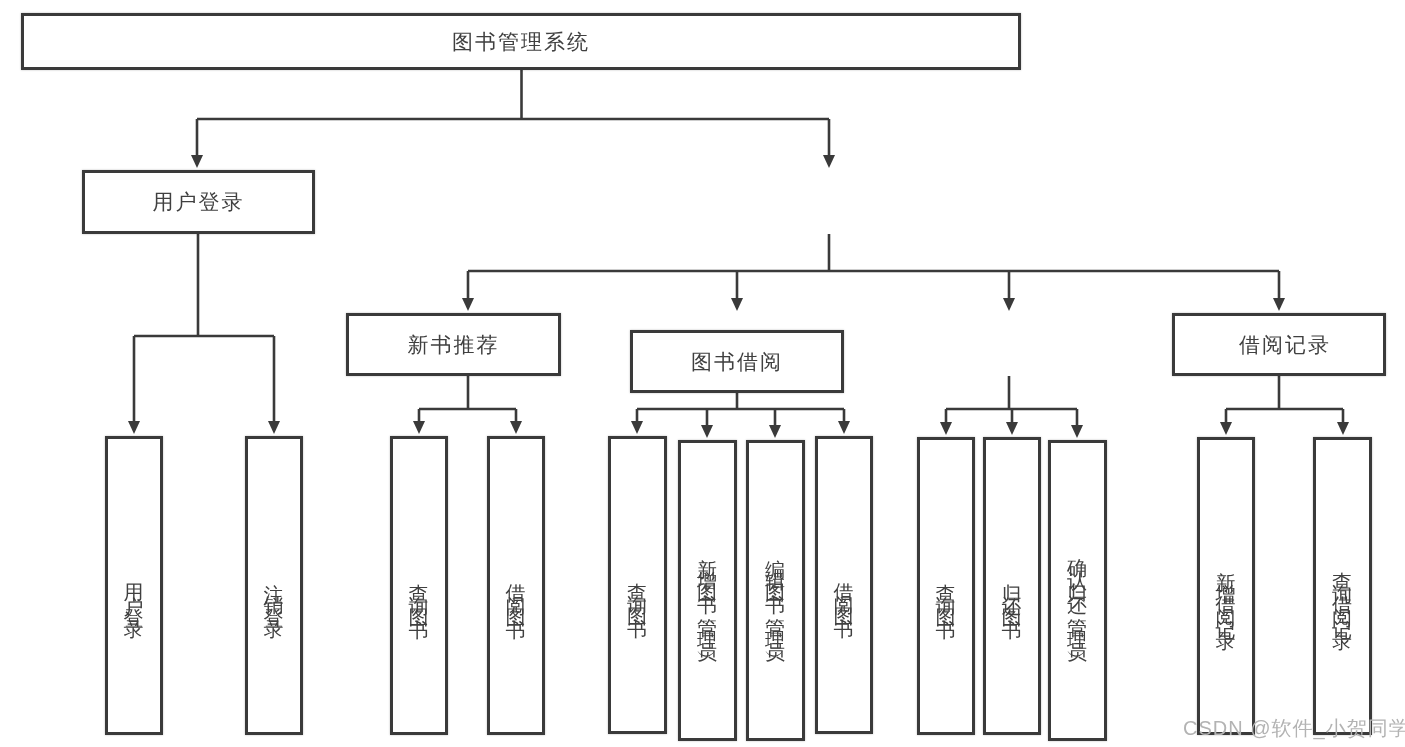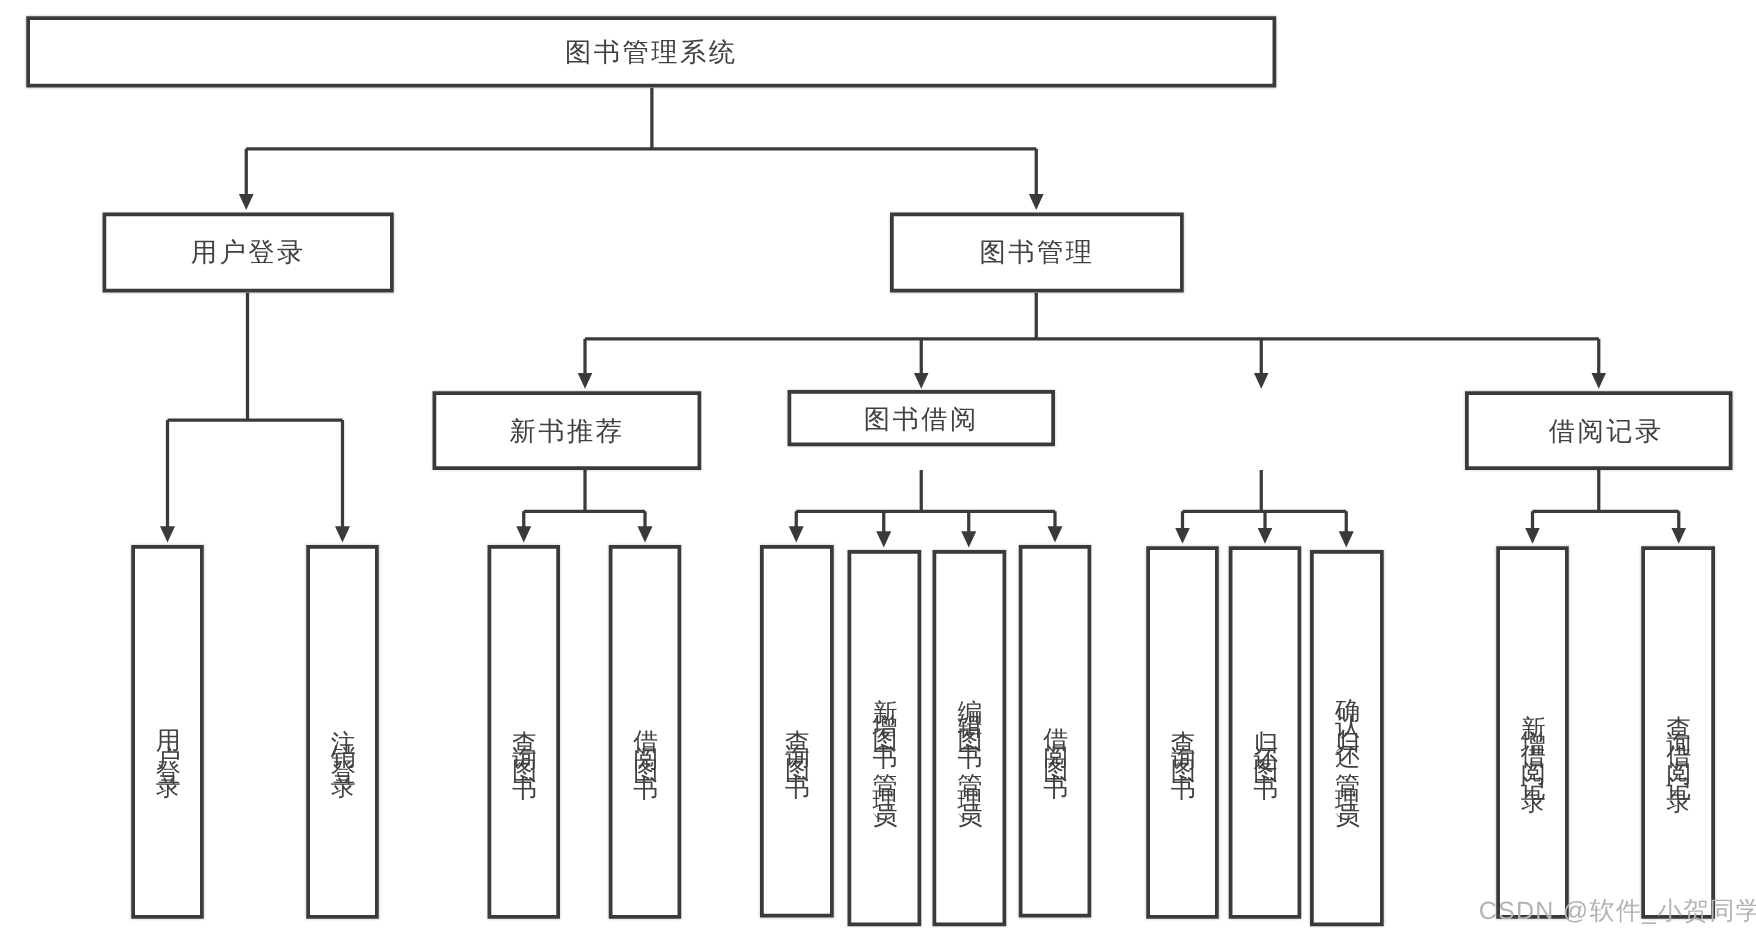--- a/index.html
+++ b/index.html
@@ -62,21 +62,21 @@
     color: #b3b3b3;
     letter-spacing: 1px;
     white-space: nowrap;
   }
 
   
   .n-root            { left: 21px;   top: 13px;  width: 1000px; height: 57px; }
   .n-user-login      { left: 82px;   top: 170px; width: 233px;  height: 64px; }
   .n-book-mgmt       { left: 712px;  top: 170px; width: 235px;  height: 64px; }
   .n-new-book        { left: 346px;  top: 313px; width: 215px;  height: 63px; }
-  .n-book-borrow     { left: 630px;  top: 312px; width: 214px;  height: 45px; }
+  .n-book-borrow     { left: 630px;  top: 330px; width: 214px;  height: 63px; }
   .n-current-borrow  { left: 902px;  top: 313px; width: 215px;  height: 63px; }
   .n-borrow-records  { left: 1172px; top: 313px; width: 214px;  height: 63px; padding-left: 12px; }
 
   .l-user-login      { left: 105px;  top: 436px; width: 58px; height: 299px; }
   .l-logout          { left: 245px;  top: 436px; width: 58px; height: 299px; }
   .l-nb-query        { left: 390px;  top: 436px; width: 58px; height: 299px; }
   .l-nb-borrow       { left: 487px;  top: 436px; width: 58px; height: 299px; }
   .l-bb-query        { left: 608px;  top: 436px; width: 59px; height: 298px; }
   .l-bb-add          { left: 678px;  top: 440px; width: 59px; height: 301px; }
   .l-bb-edit         { left: 746px;  top: 440px; width: 59px; height: 301px; }
@@ -138,21 +138,20 @@
       <path d="M1279,376 V409"></path>
       <path d="M1226,409 H1343"></path>
       <path d="M1226,409 V423" marker-end="url(#arrow)"></path>
       <path d="M1343,409 V423" marker-end="url(#arrow)"></path>
     </g>
   </svg>
 
   <div class="node n-root">图书管理系统</div>
 
   <div class="node n-user-login">用户登录</div>
-  <div class="node n-book-mgmt">图书管理</div>
 
   <div class="node n-new-book">新书推荐</div>
   <div class="node n-book-borrow">图书借阅</div>
   <div class="node n-borrow-records">借阅记录</div>
 
   <div class="leaf l-user-login">
     <span>用户登录</span>
   </div>
   <div class="leaf l-logout">
     <span>注销登录</span>

